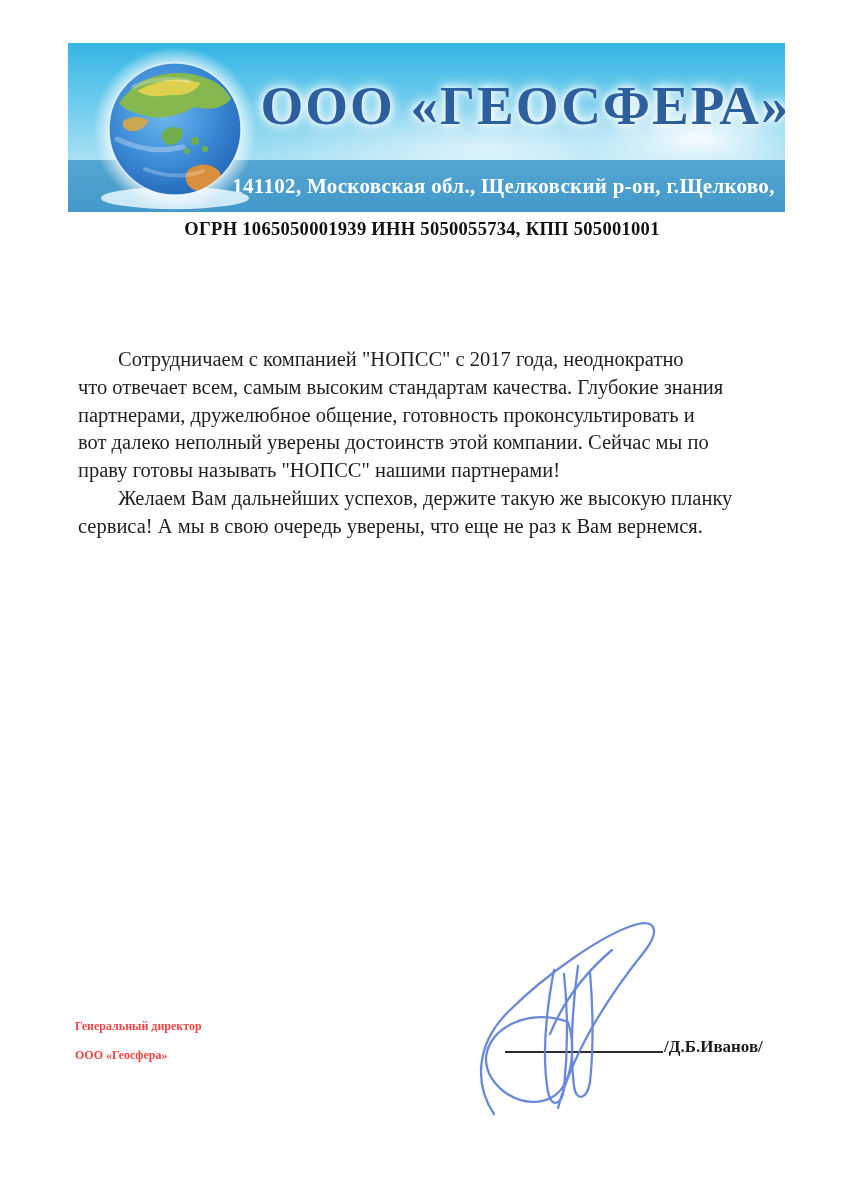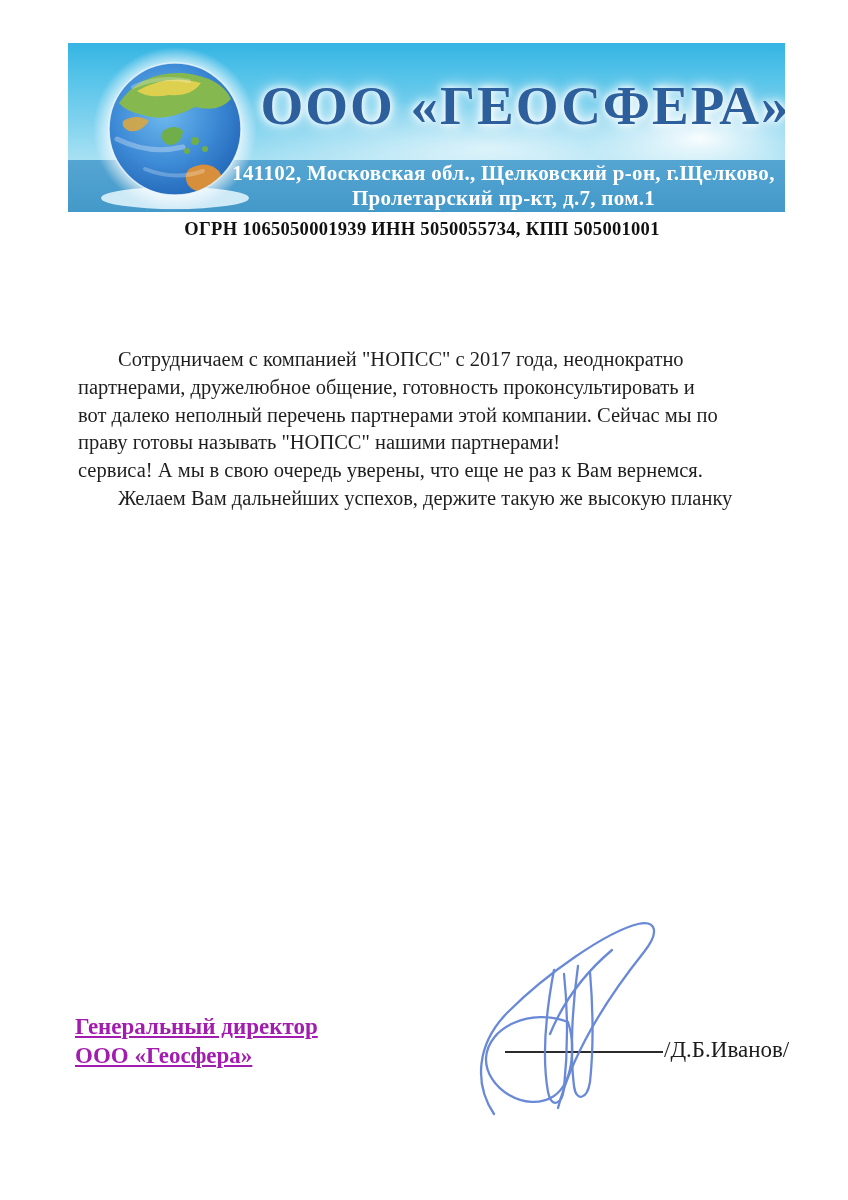--- a/index.html
+++ b/index.html
@@ -32,40 +32,39 @@
   
   .ogrn{position:absolute;left:0;top:219px;width:844px;text-align:center;
     font-weight:bold;font-size:18.5px;color:#111111;letter-spacing:.3px;}
   
   .body-text{position:absolute;left:78px;top:346px;width:710px;
     font-size:20.5px;line-height:27.75px;color:#1e1e1e;}
   .body-text .line{white-space:nowrap;}
   .body-text .indent{text-indent:40px;}
   
   .sig-title{position:absolute;left:75px;top:1012px;
-    font-weight:bold;font-size:23px;line-height:29px;color:#a21caf;text-decoration:underline;}
+    font-weight:bold;font-size:12px;line-height:29px;color:#ef4444;}
   .sig-rule{position:absolute;left:505px;top:1051px;width:158px;height:0;
     border-top:2px solid #2b2b2b;}
   .sig-name{position:absolute;left:664px;top:1037px;
-    font-weight:normal;font-size:23px;color:#1c1c1c;white-space:nowrap;}
+    font-weight:bold;font-size:17px;color:#1c1c1c;white-space:nowrap;}
   .signature-svg{position:absolute;left:466px;top:916px;width:235px;height:215px;}
 </style>
 </head>
 <body>
 
 <div class="page">
 
   <div class="banner">
     <div class="banner-sky"></div>
     <div class="cloud cloud1"></div>
     <div class="cloud cloud2"></div>
 
     <div class="band">
       <div class="addr">141102, Московская обл., Щелковский р-он, г.Щелково,</div>
-      <div class="addr">Пролетарский пр-кт, д.7, пом.1</div>
     </div>
 
     <svg class="globe-svg" viewBox="0 0 164 169" xmlns="http://www.w3.org/2000/svg" aria-hidden="true">
       <defs>
         <radialGradient id="glowG" cx="50%" cy="50%" r="50%">
           <stop offset="55%" stop-color="#ffffff" stop-opacity="0"></stop>
           <stop offset="72%" stop-color="#ffffff" stop-opacity="0.95"></stop>
           <stop offset="100%" stop-color="#ffffff" stop-opacity="0"></stop>
         </radialGradient>
         <radialGradient id="oceanG" cx="42%" cy="38%" r="70%">
@@ -103,25 +102,26 @@
       <circle cx="82" cy="86" r="66" fill="none" stroke="#eaf7fc" stroke-width="1.5" opacity="0.8"></circle>
     </svg>
 
     <div class="company">ООО «ГЕОСФЕРА»</div>
   </div>
 
   <div class="ogrn">ОГРН 1065050001939 ИНН 5050055734, КПП 505001001</div>
 
   <div class="body-text">
     <div class="line indent">Сотрудничаем с компанией "НОПСС" с 2017 года, неоднократно</div>
+    <div class="line">что отвечает всем, самым высоким стандартам качества. Глубокие знания</div>
     <div class="line">партнерами, дружелюбное общение, готовность проконсультировать и</div>
-    <div class="line">вот далеко неполный перечень партнерами этой компании. Сейчас мы по</div>
+    <div class="line">вот далеко неполный уверены достоинств этой компании. Сейчас мы по</div>
     <div class="line">праву готовы называть "НОПСС" нашими партнерами!</div>
+    <div class="line indent">Желаем Вам дальнейших успехов, держите такую же высокую планку</div>
     <div class="line">сервиса! А мы в свою очередь уверены, что еще не раз к Вам вернемся.</div>
-    <div class="line indent">Желаем Вам дальнейших успехов, держите такую же высокую планку</div>
   </div>
 
   <div class="sig-title">
     <div>Генеральный директор</div>
     <div>ООО «Геосфера»</div>
   </div>
 
   <div class="sig-rule"></div>
   <div class="sig-name">/Д.Б.Иванов/</div>
 

